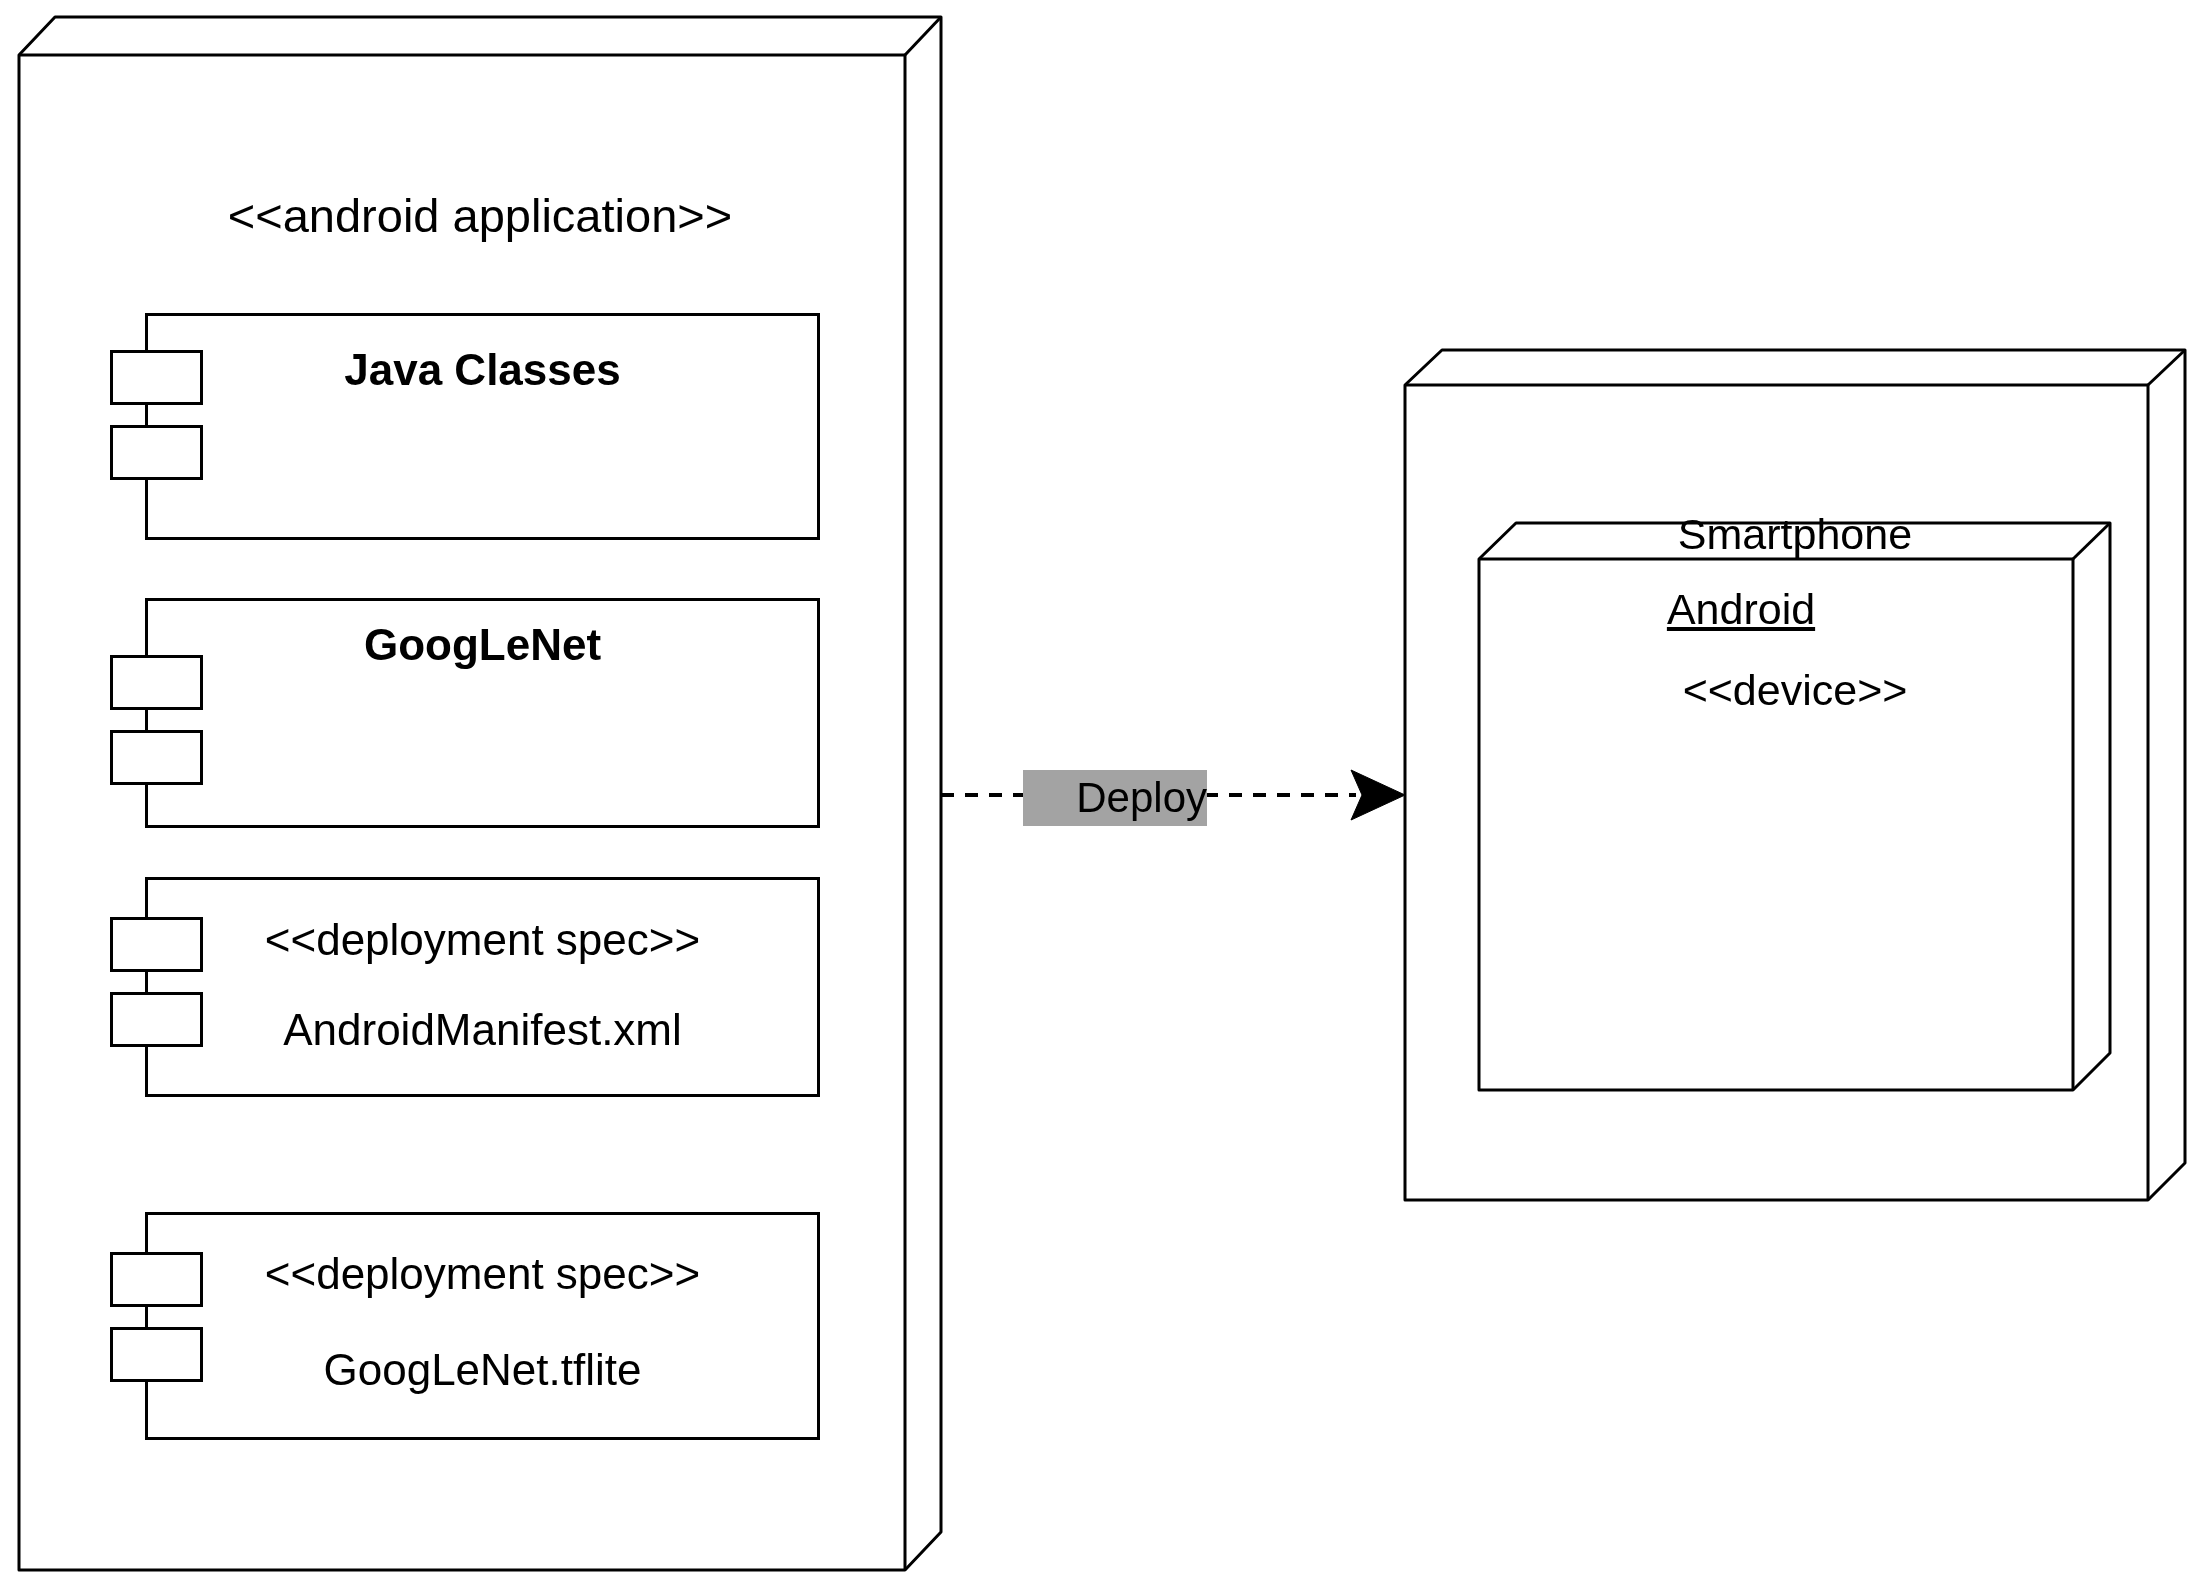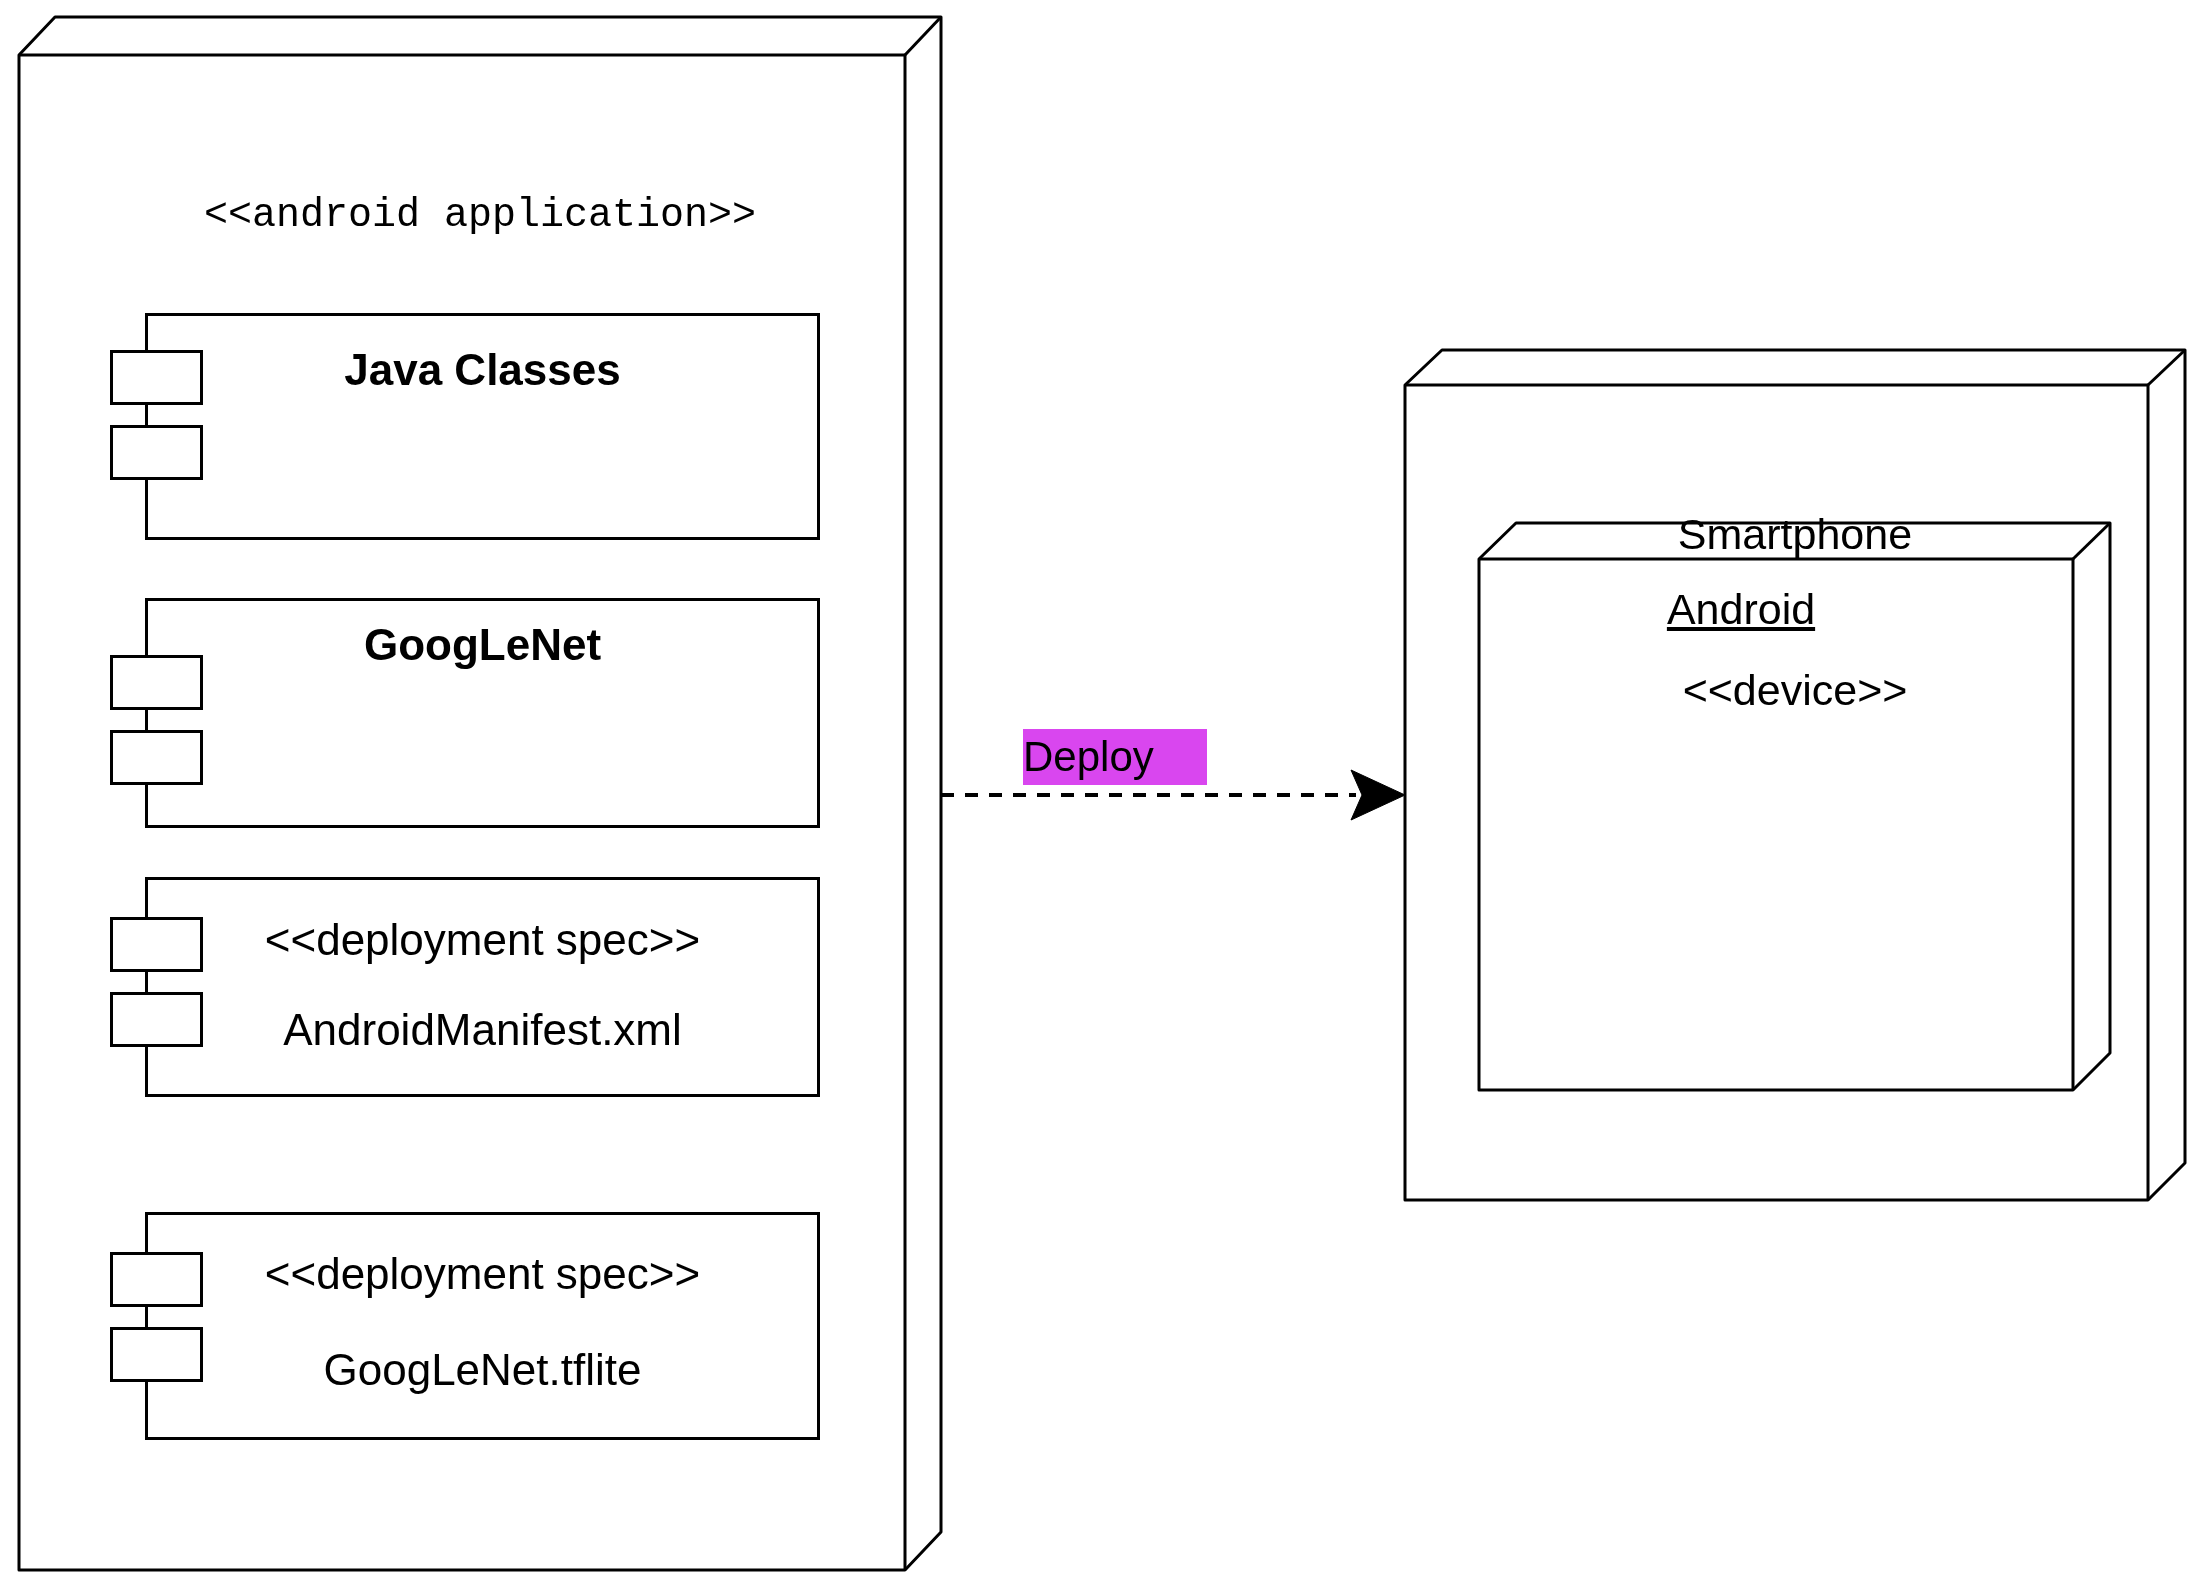--- a/index.html
+++ b/index.html
@@ -32,29 +32,29 @@
     box-sizing: border-box;
   }
   .label {
     position: absolute;
     text-align: center;
     color: #000000;
     white-space: pre;
   }
   .comp-title      { left: 145px; width: 675px; font-size: 44px; line-height: 56px; height: 56px; }
   .bold            { font-weight: bold; }
-  .node-title      { font-size: 40px; line-height: 55px; font-family: Liberation Mono, monospace; }
+  .node-title      { font-size: 47px; line-height: 55px; }
   .device-title    { font-size: 43px; line-height: 52px; }
   .android-label   { font-size: 43px; line-height: 56px; }
   .deploy-label {
     position: absolute;
-    left: 1023px; top: 729px; width: 184px; height: 56px;
-    background: #d946ef;
+    left: 1023px; top: 770px; width: 184px; height: 56px;
+    background: #a3a3a3;
     font-size: 42px; line-height: 56px;
-    text-align: left; color: #000000;
+    text-align: right; color: #000000;
   }
 </style>
 </head>
 <body>
 
 <div class="canvas">
 
   <svg class="shapes" width="2204" height="1591" viewBox="0 0 2204 1591">
 
     <g>

